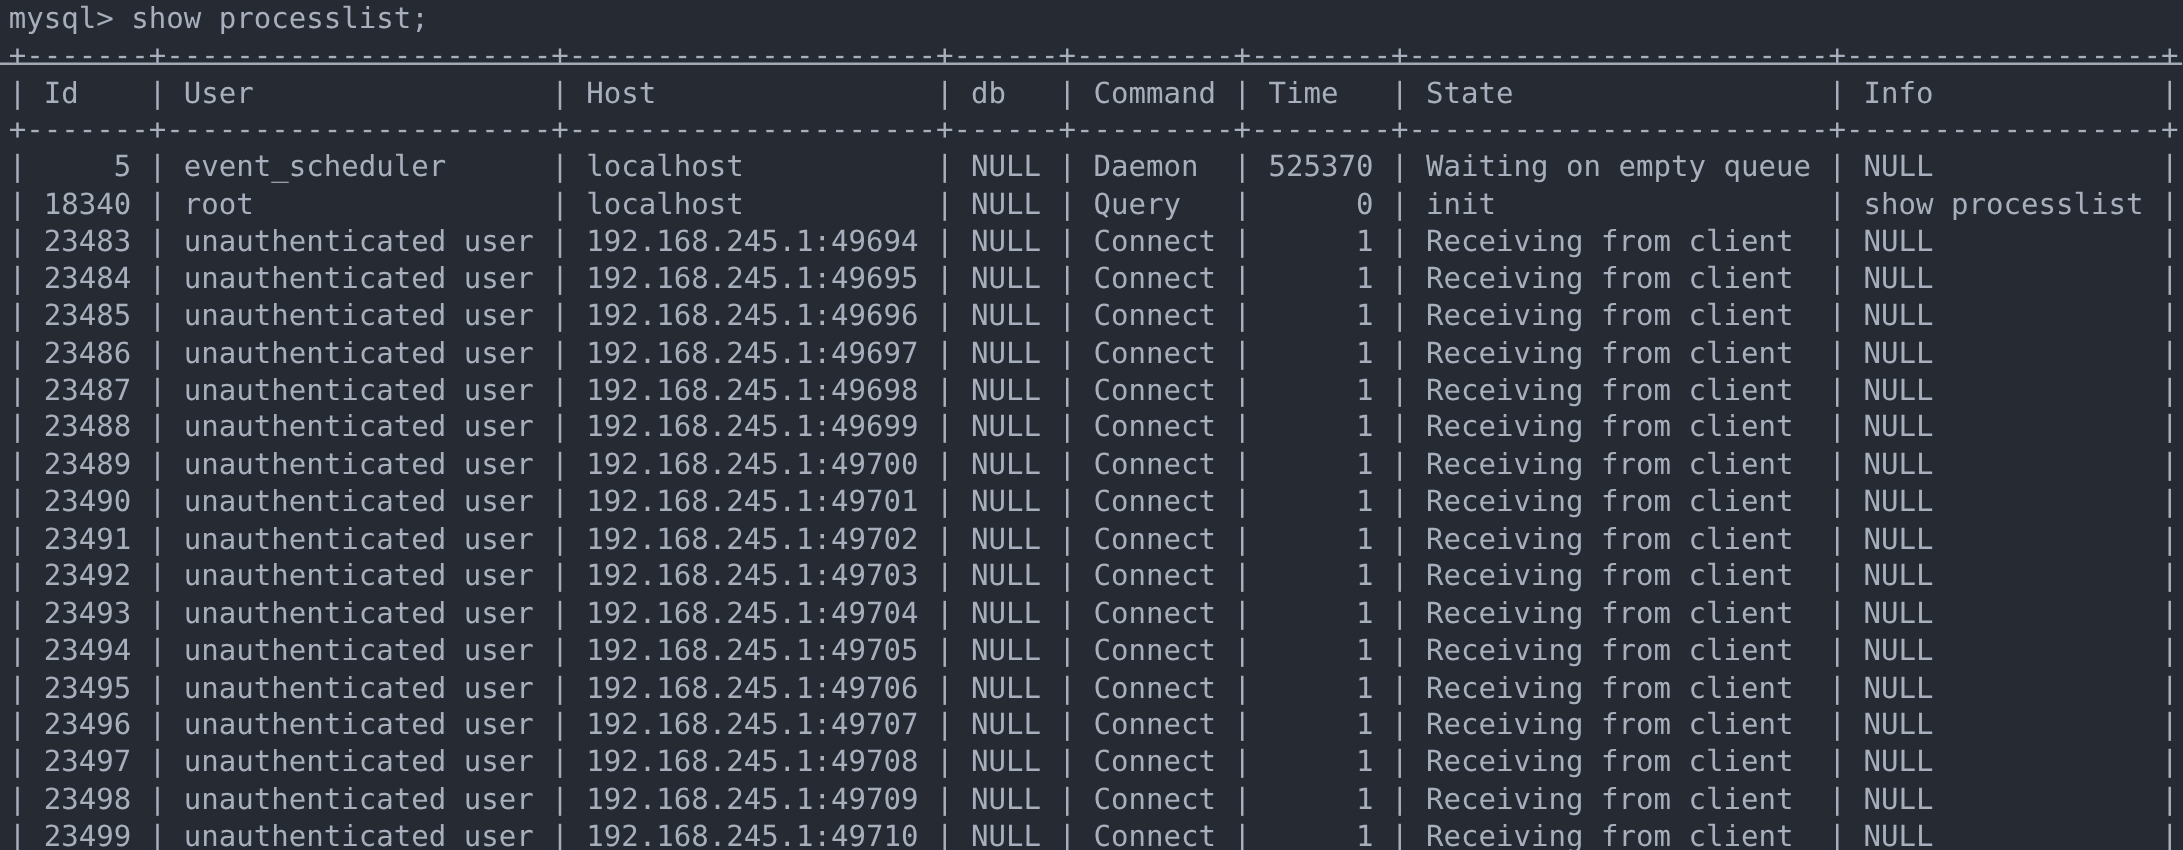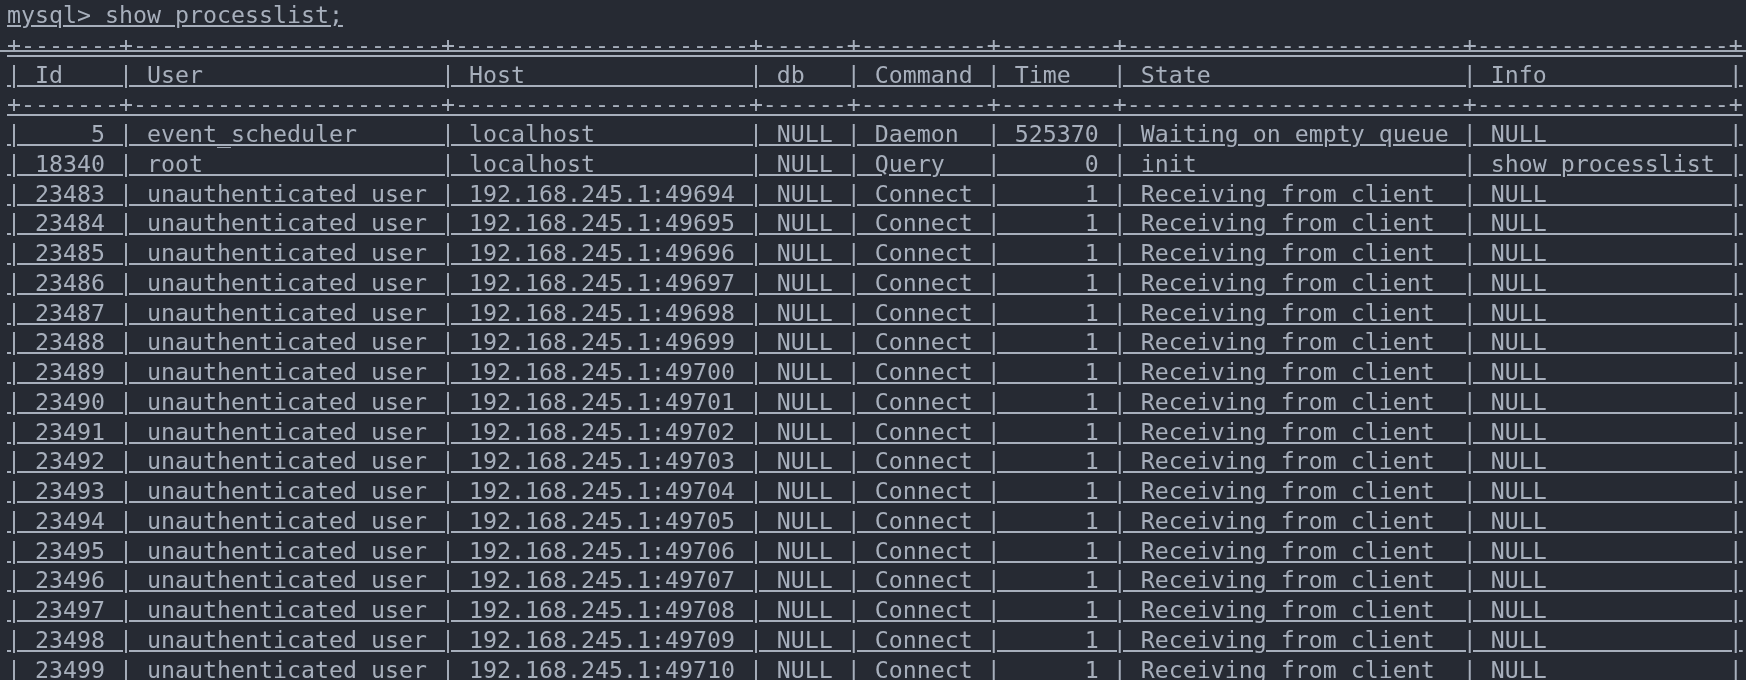--- a/index.html
+++ b/index.html
@@ -16,21 +16,20 @@
     position: relative;
     width: 1746px;
     height: 680px;
     overflow: hidden;
     background: var(--bg, #262a33);
     color: var(--fg, #a7afbc);
     font-family: "DejaVu Sans Mono", "Liberation Mono", monospace;
     font-size: 23.25px;
     line-height: 29.75px;
     letter-spacing: 0;
-    text-decoration: underline;
   }
   .term-line,
   .term-pre {
     margin: 0;
     padding: 0 0 0 7px;
     font: inherit;
     letter-spacing: inherit;
     white-space: pre;
   }
   .cmd-separator {

